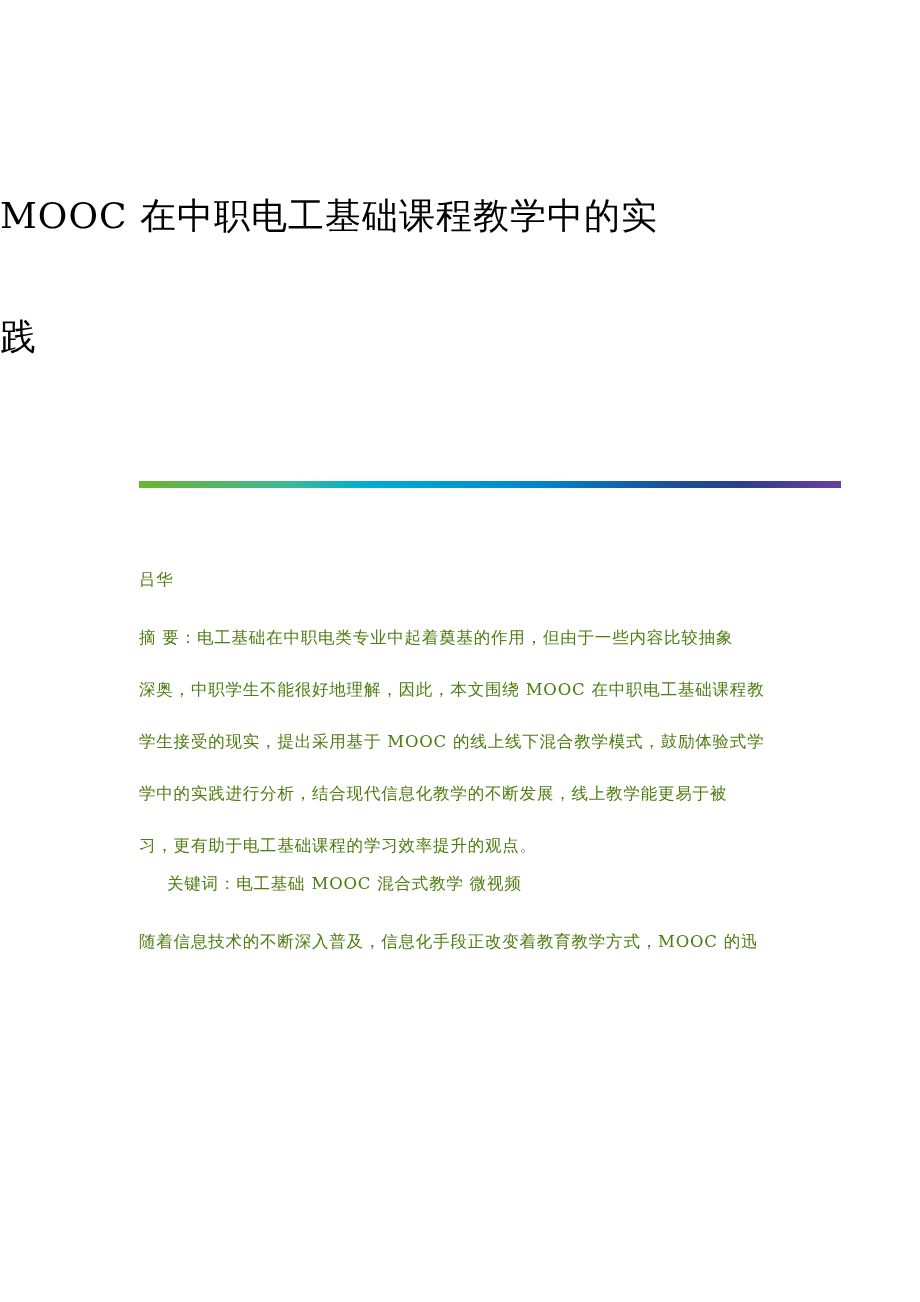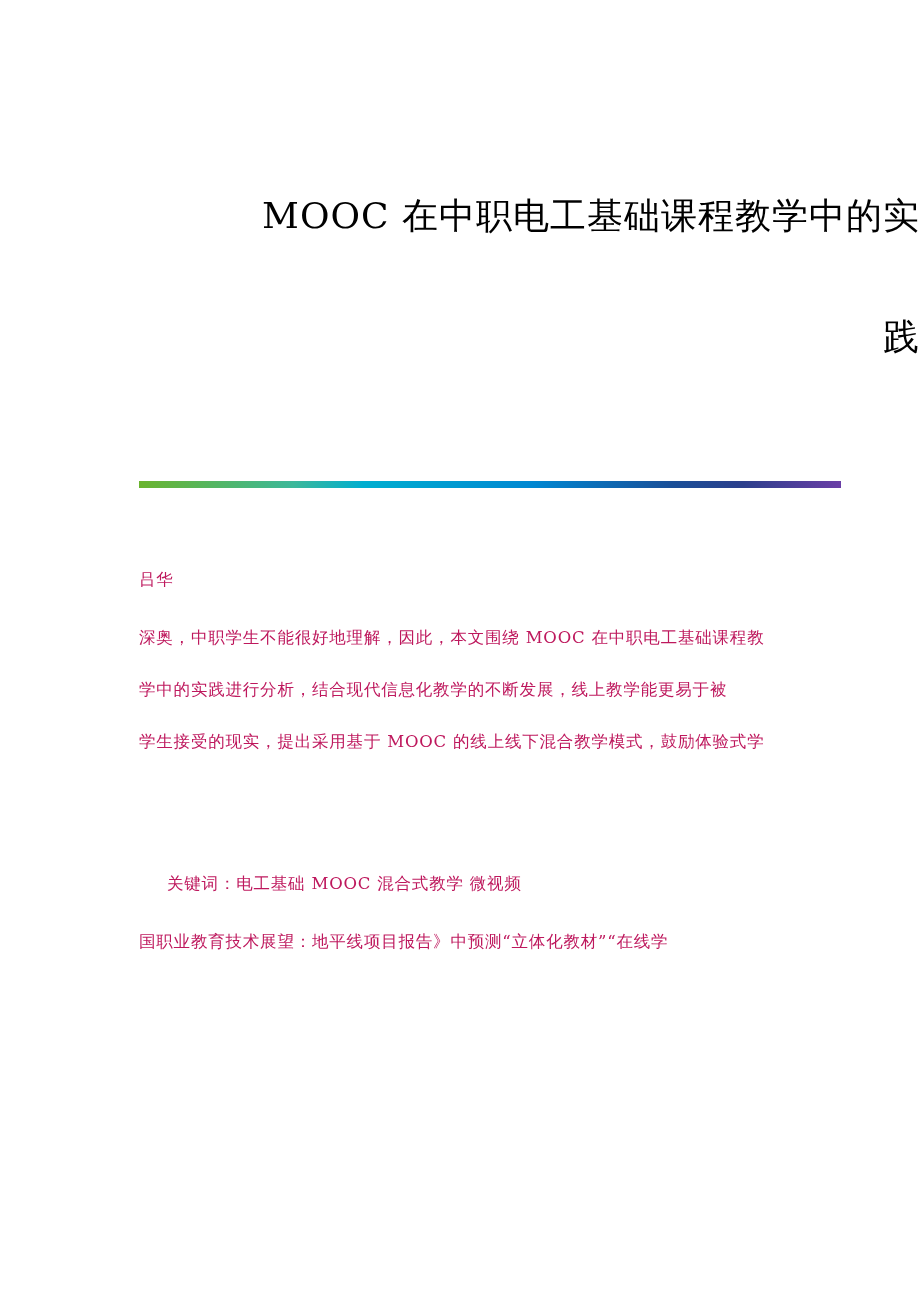--- a/index.html
+++ b/index.html
@@ -12,21 +12,21 @@
       height: 1302px;
       position: relative;
       overflow: hidden;
       font-family: "DejaVu Serif", "Liberation Serif", serif;
       color: #111111;
     }
     .title {
       position: absolute;
       left: 0;
       width: 920px;
-      text-align: right;
+      text-align: left;
       font-size: 36px;
       font-weight: normal;
       letter-spacing: 1px;
       margin: 0;
       color: #000;
     }
     .title-line1 { top: 192px; }
     .title-line2 { top: 313px; }
     .divider {
       position: absolute;
@@ -37,21 +37,21 @@
       background: linear-gradient(90deg, #6ab42e 0%, #3cb89a 22%, #00aed0 32%, #0087d2 56%, #1a4f98 76%, #2c3f8c 86%, #6a3ea6 100%);
     }
     .text-block {
       position: absolute;
       left: 139px;
       width: 645px;
       font-size: 16.5px;
       line-height: 48px;
       letter-spacing: 0.8px;
       margin: 0;
-      color: #be185d;
+      color: #4d7c0f;
       text-align: justify;
     }
     .author { top: 556px; }
     .abstract { top: 612px; }
     .keywords { top: 860px; margin-left: 28px; }
     .body-para { top: 916px; }
     .line {
       display: block;
       height: 52px;
       line-height: 52px;
@@ -62,22 +62,24 @@
 <body>
 
 <h1 class="title title-line1">MOOC 在中职电工基础课程教学中的实</h1>
 <h1 class="title title-line2">践</h1>
 
 <div class="divider"></div>
 
 <p class="text-block author">吕华</p>
 
 <div class="text-block abstract">
+  <span class="line">摘 要：电工基础在中职电类专业中起着奠基的作用，但由于一些内容比较抽象</span>
   <span class="line">深奥，中职学生不能很好地理解，因此，本文围绕 MOOC 在中职电工基础课程教</span>
+  <span class="line">学生接受的现实，提出采用基于 MOOC 的线上线下混合教学模式，鼓励体验式学</span>
   <span class="line">学中的实践进行分析，结合现代信息化教学的不断发展，线上教学能更易于被</span>
-  <span class="line">学生接受的现实，提出采用基于 MOOC 的线上线下混合教学模式，鼓励体验式学</span>
+  <span class="line">习，更有助于电工基础课程的学习效率提升的观点。</span>
 </div>
 
 <p class="text-block keywords">关键词：电工基础 MOOC 混合式教学 微视频</p>
 
 <div class="text-block body-para">
-  <span class="line">国职业教育技术展望：地平线项目报告》中预测“立体化教材”“在线学</span>
+  <span class="line">随着信息技术的不断深入普及，信息化手段正改变着教育教学方式，MOOC 的迅</span>
 </div>
 
 </body></html>

